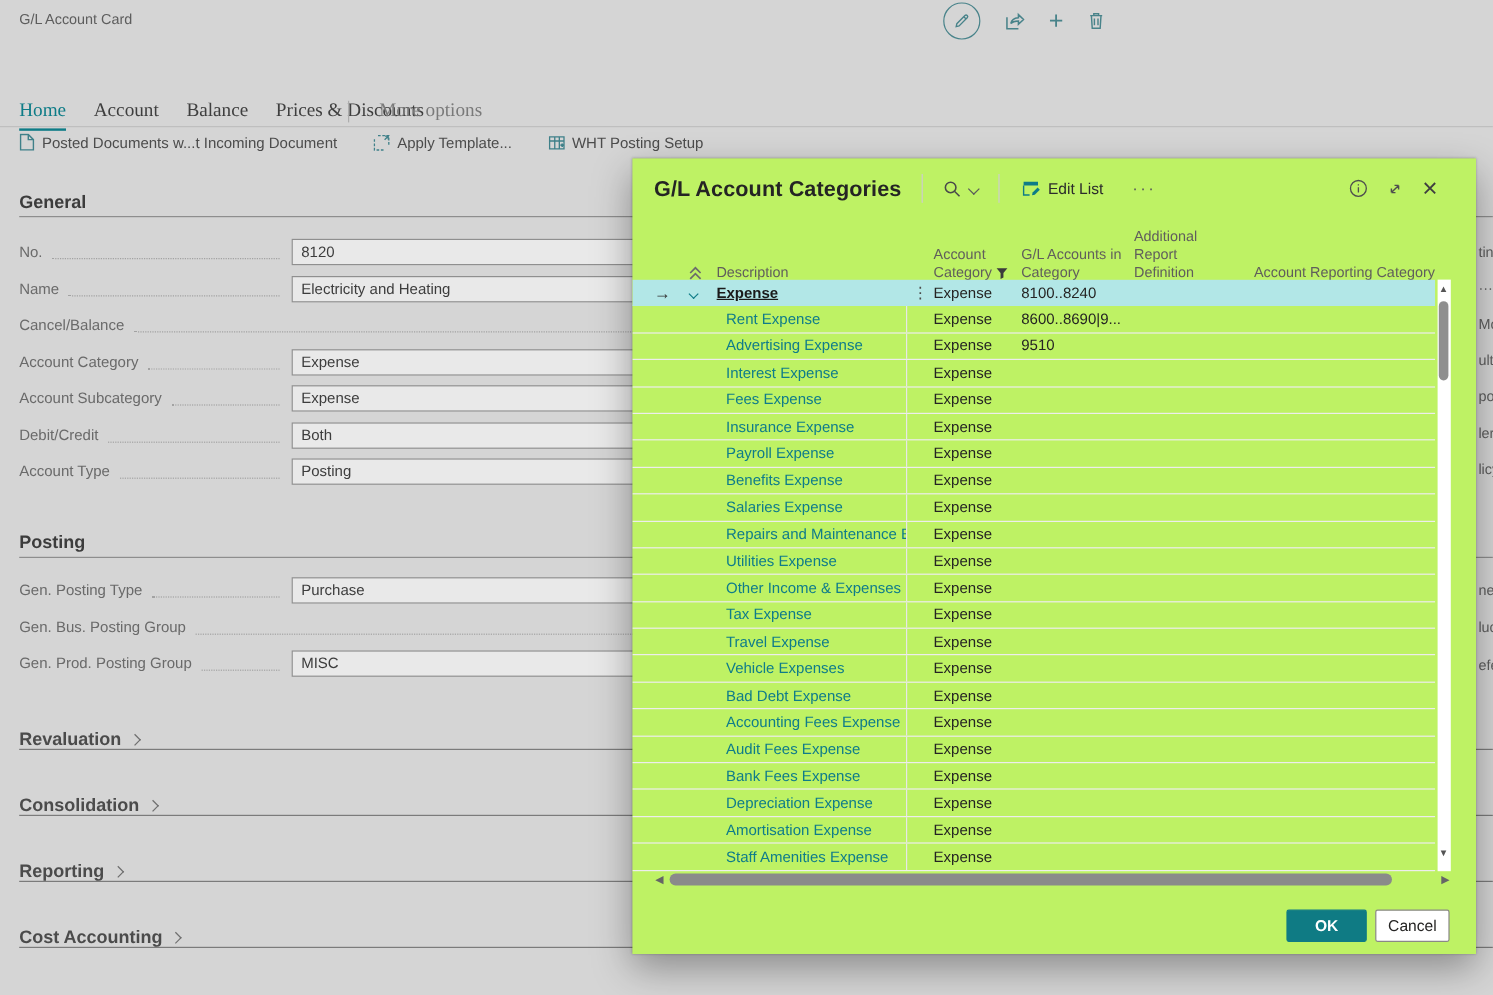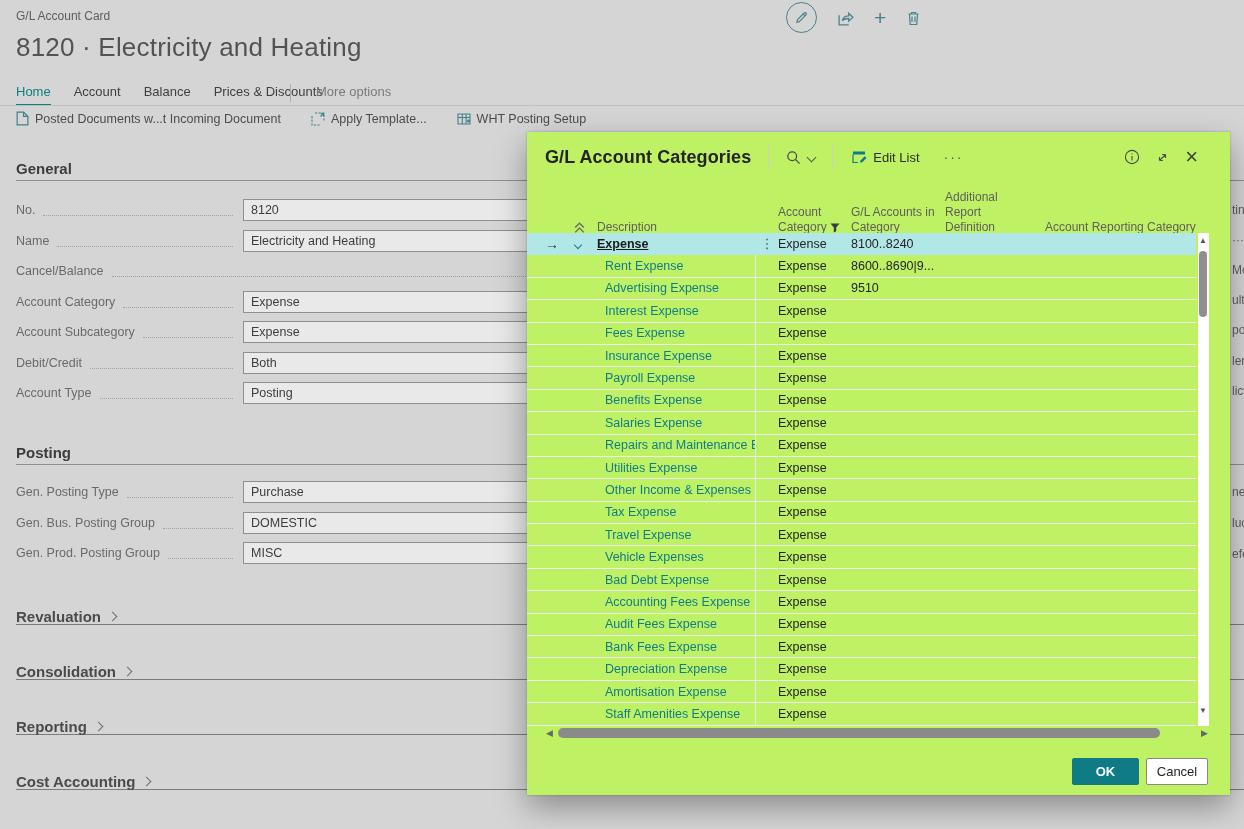--- a/index.html
+++ b/index.html
@@ -11,21 +11,21 @@
   
   #bgpage { position:absolute; inset:0; background:#d5d5d5; }
   .breadcrumb { left:16px; top:9px; font-size:12px; color:#5d5d5d; }
   .page-title { left:16px; top:32px; font-size:26px; color:#535353; letter-spacing:.2px; }
 
   .top-actions { left:786px; top:2px; display:flex; align-items:center; gap:20px; color:#48838a; }
   .circle-btn { width:31px; height:31px; border:1px solid #48838a; border-radius:50%;
     display:flex; align-items:center; justify-content:center; }
   .plus-glyph { font-size:21px; font-weight:300; line-height:1; color:#48838a; }
 
-  .tabbar { left:16px; top:84px; display:flex; align-items:flex-start; gap:23px; font-size:13px; color:#3f3f3f; height:21px; }
+  .tabbar { left:16px; top:84px; display:flex; align-items:flex-start; gap:23px; font-size:16px; color:#3f3f3f; height:21px;font-family:Liberation Serif, serif; }
   .tab { padding-bottom:5px; cursor:default; }
   .tab.active { color:#0e7c87; border-bottom:2px solid #0e7c87; }
   .tab-divider { width:1px; height:18px; background:#adadad; margin:0 2px; }
   .more-options { color:#7a7a7a; }
   .page-divider { left:0; top:105px; width:1244px; height:1px; background:#bfbfbf; }
 
   .cmdbar { left:16px; top:111px; display:flex; align-items:center; gap:30px; font-size:12.5px; color:#4c4c4c; }
   .cmd { display:flex; align-items:center; gap:6px; }
 
   .section-head { font-size:15px; font-weight:bold; color:#3c3c3c; }
@@ -127,21 +127,20 @@
       </svg>
     </span>
     <span><span class="plus-glyph">+</span></span>
     <span>
       <svg width="15" height="16" viewBox="0 0 14 16" fill="none" stroke="#48838a" stroke-width="1.2">
         <path d="M2 4 h10 M5 4 V2.5 h4 V4 M3 4 l.7 10.5 h6.6 L11 4 M5.5 6.5 v5.5 M8.5 6.5 v5.5"></path>
       </svg>
     </span>
   </div>
 
-  <div class="abs page-title">8120 · Electricity and Heating</div>
 
   <div class="abs tabbar">
 
       <span class="tab active">Home</span>
 
       <span class="tab">Account</span>
 
       <span class="tab">Balance</span>
 
       <span class="tab">Prices &amp; Discounts</span>
@@ -230,21 +229,20 @@
 
       <div class="frow">
         <span class="flabel">Gen. Posting Type</span>
         <span class="leader"></span>
         <span class="fbox">Purchase</span>
       </div>
 
       <div class="frow">
         <span class="flabel">Gen. Bus. Posting Group</span>
         <span class="leader"></span>
-        <span class="fbox">DOMESTIC</span>
       </div>
 
       <div class="frow">
         <span class="flabel">Gen. Prod. Posting Group</span>
         <span class="leader"></span>
         <span class="fbox">MISC</span>
       </div>
     </div>
 
   <div class="abs csec-wrap">

